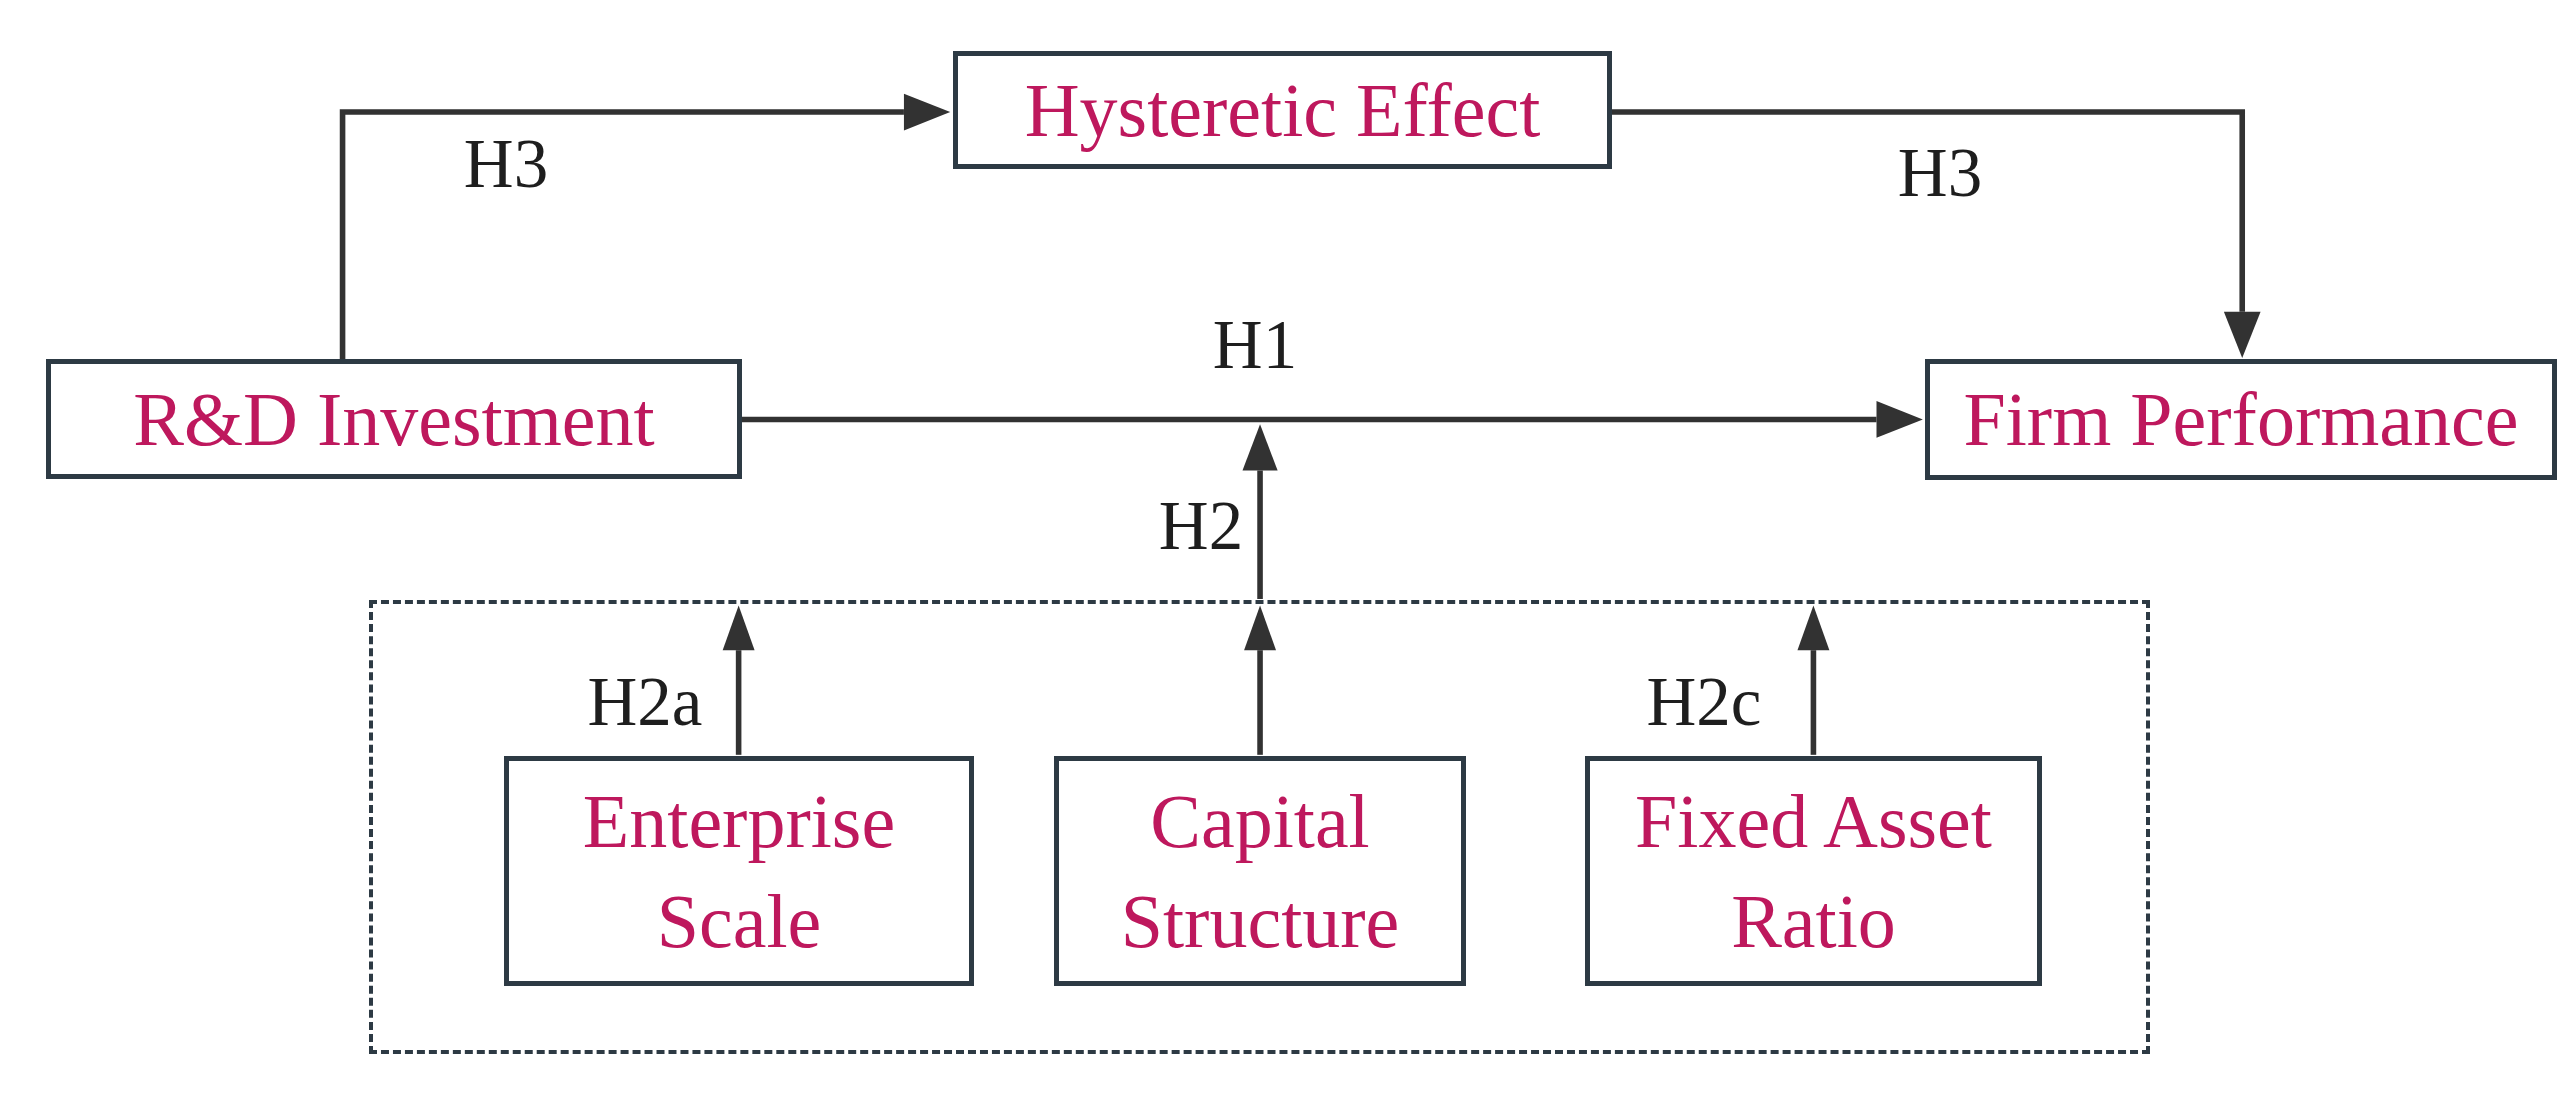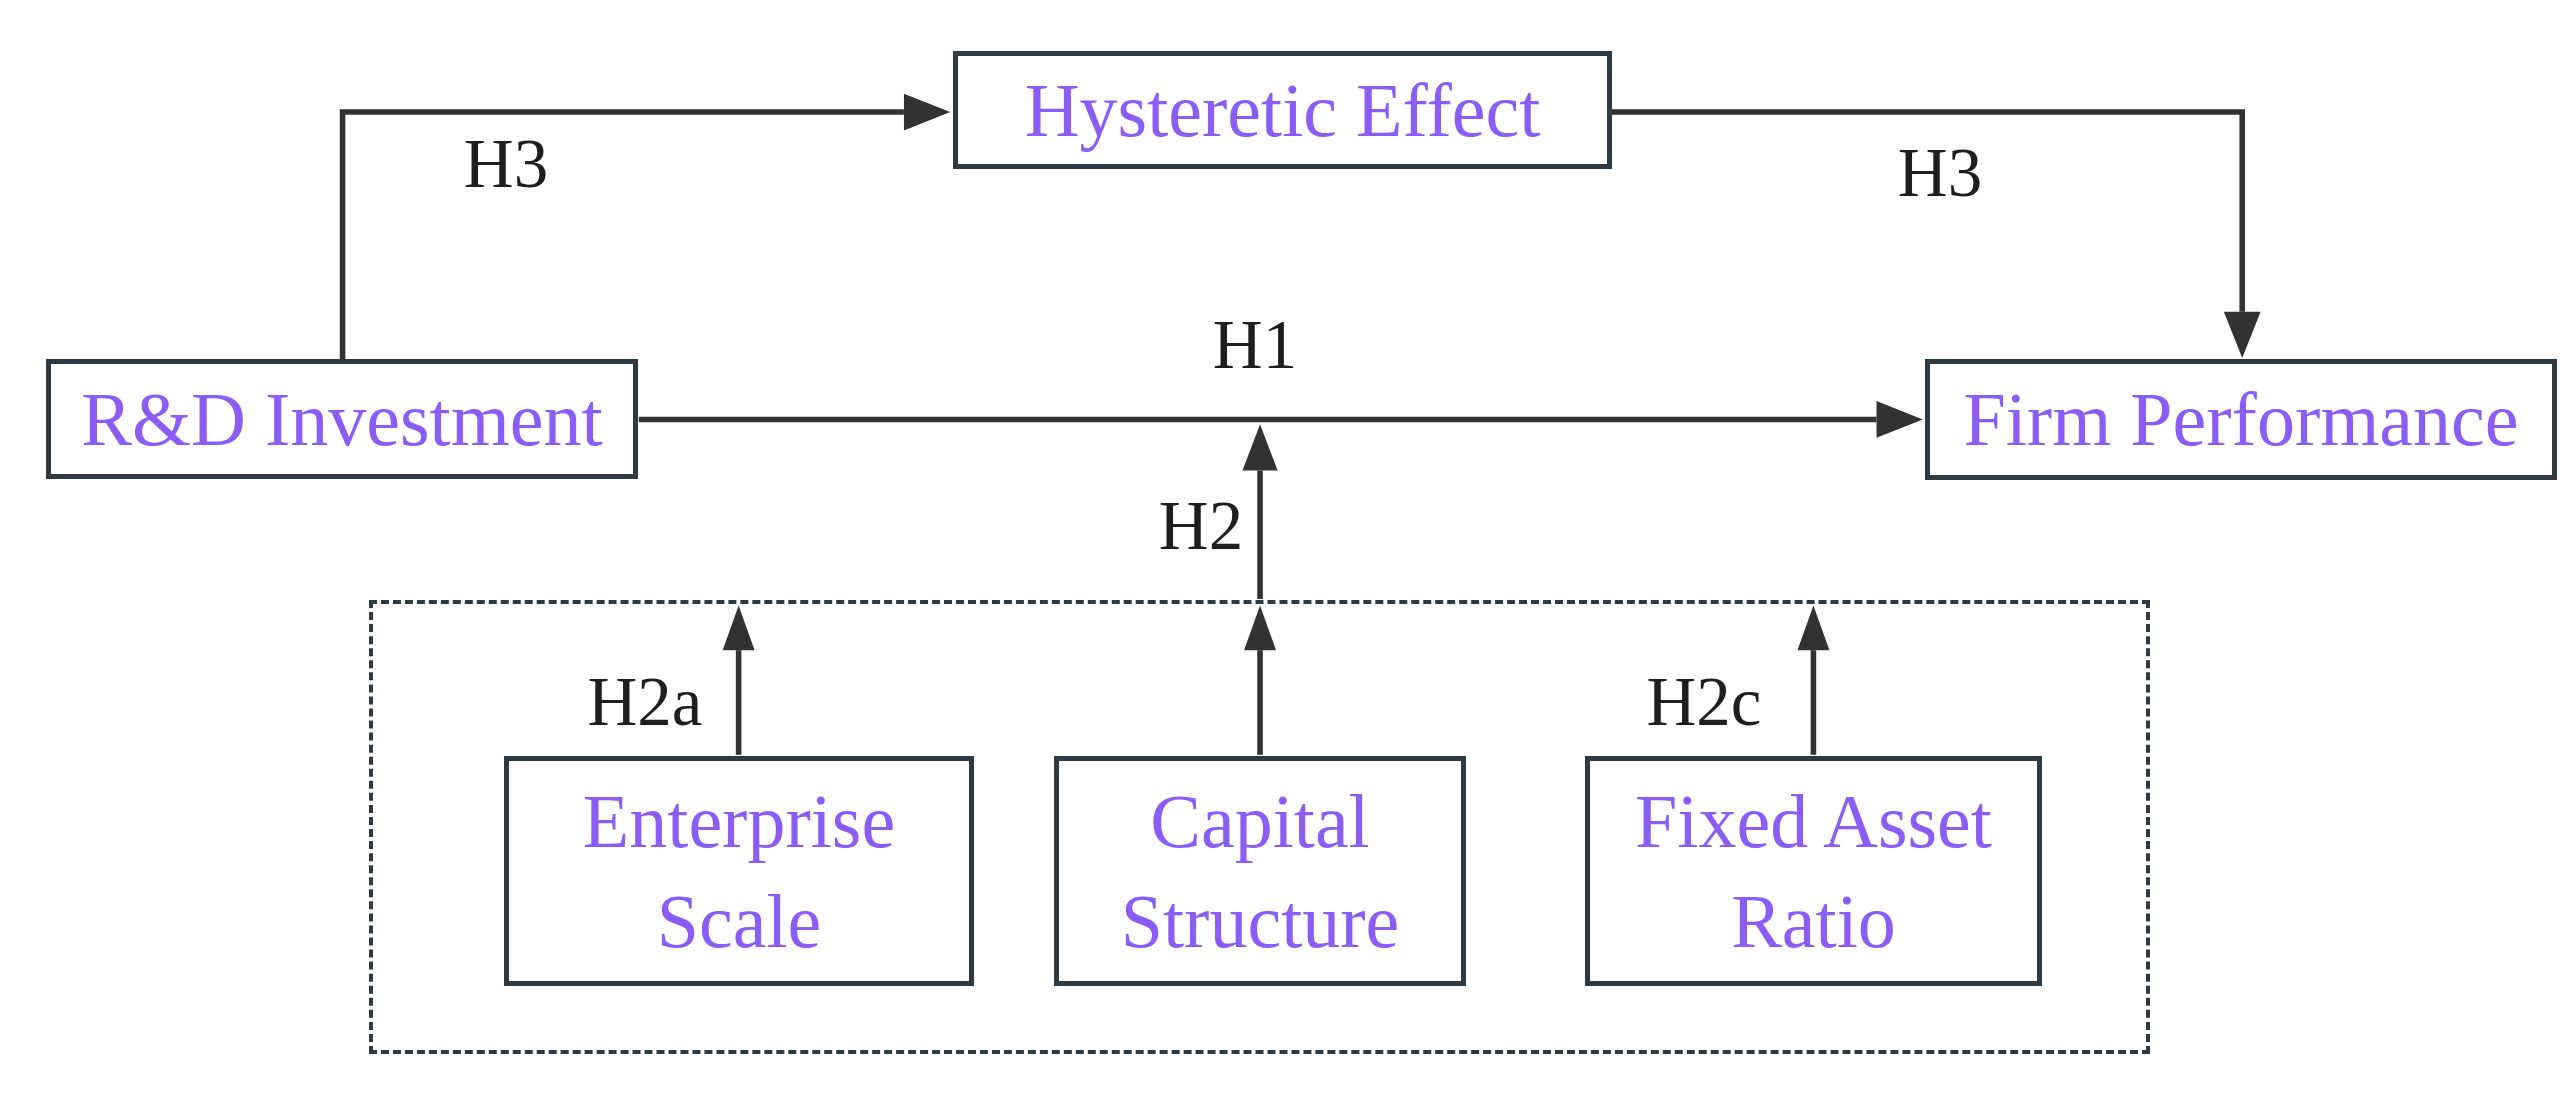--- a/index.html
+++ b/index.html
@@ -20,24 +20,24 @@
     position: absolute;
     box-sizing: border-box;
     border: 5.6px solid #2d3a44;
     background: #ffffff;
     display: flex;
     align-items: center;
     justify-content: center;
     text-align: center;
     font-size: 76px;
     line-height: 1.32;
-    color: #8b5cf6;
+    color: #be185d;
   }
   .node-hysteretic { left: 953px; top: 51px;  width: 659px; height: 118px; }
-  .node-rd         { left: 46px;   top: 359px; width: 592px; height: 120px; }
+  .node-rd         { left: 46px;   top: 359px; width: 696px; height: 120px; }
   .node-firm       { left: 1925px; top: 359px; width: 632px; height: 121px; }
   .node-enterprise { left: 504px;  top: 756px; width: 470px; height: 230px; }
   .node-capital    { left: 1054px; top: 756px; width: 412px; height: 230px; }
   .node-fixed      { left: 1585px; top: 756px; width: 457px; height: 230px; }
   .moderator-group {
     position: absolute;
     left: 369px; top: 600px;
     width: 1781px; height: 454px;
     box-sizing: border-box;
     border: 4.8px dashed #2d3a44;

